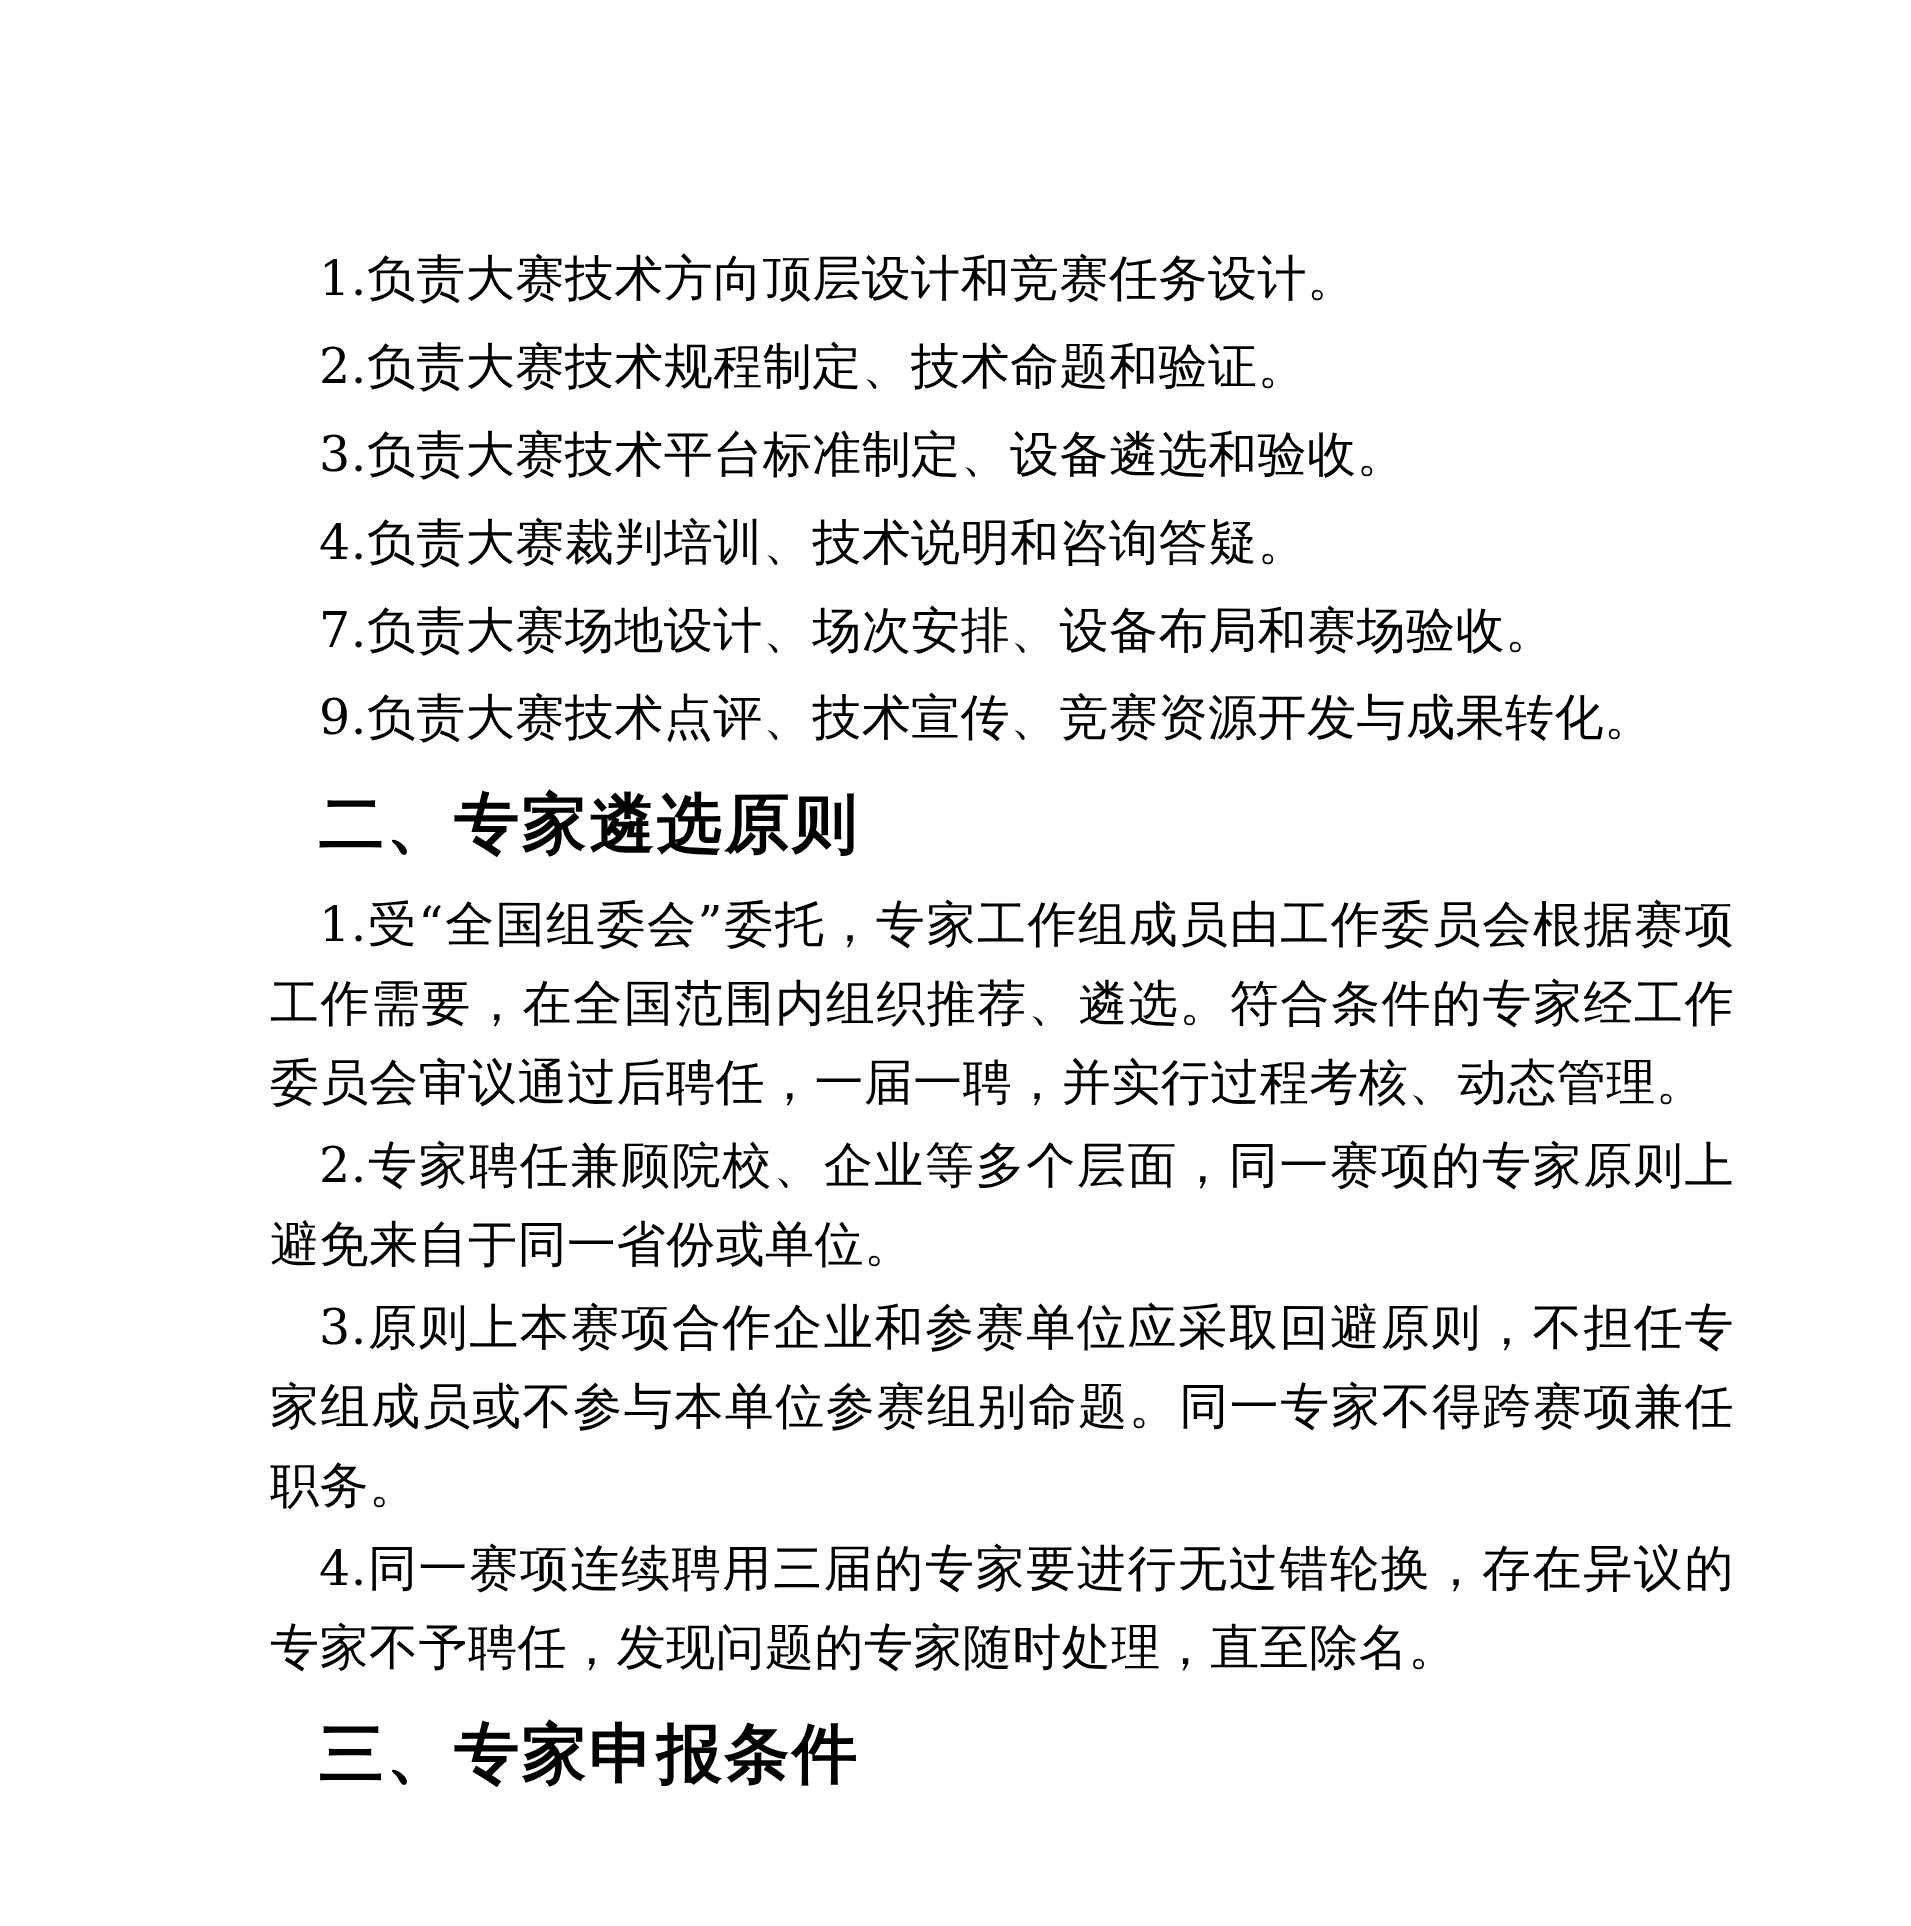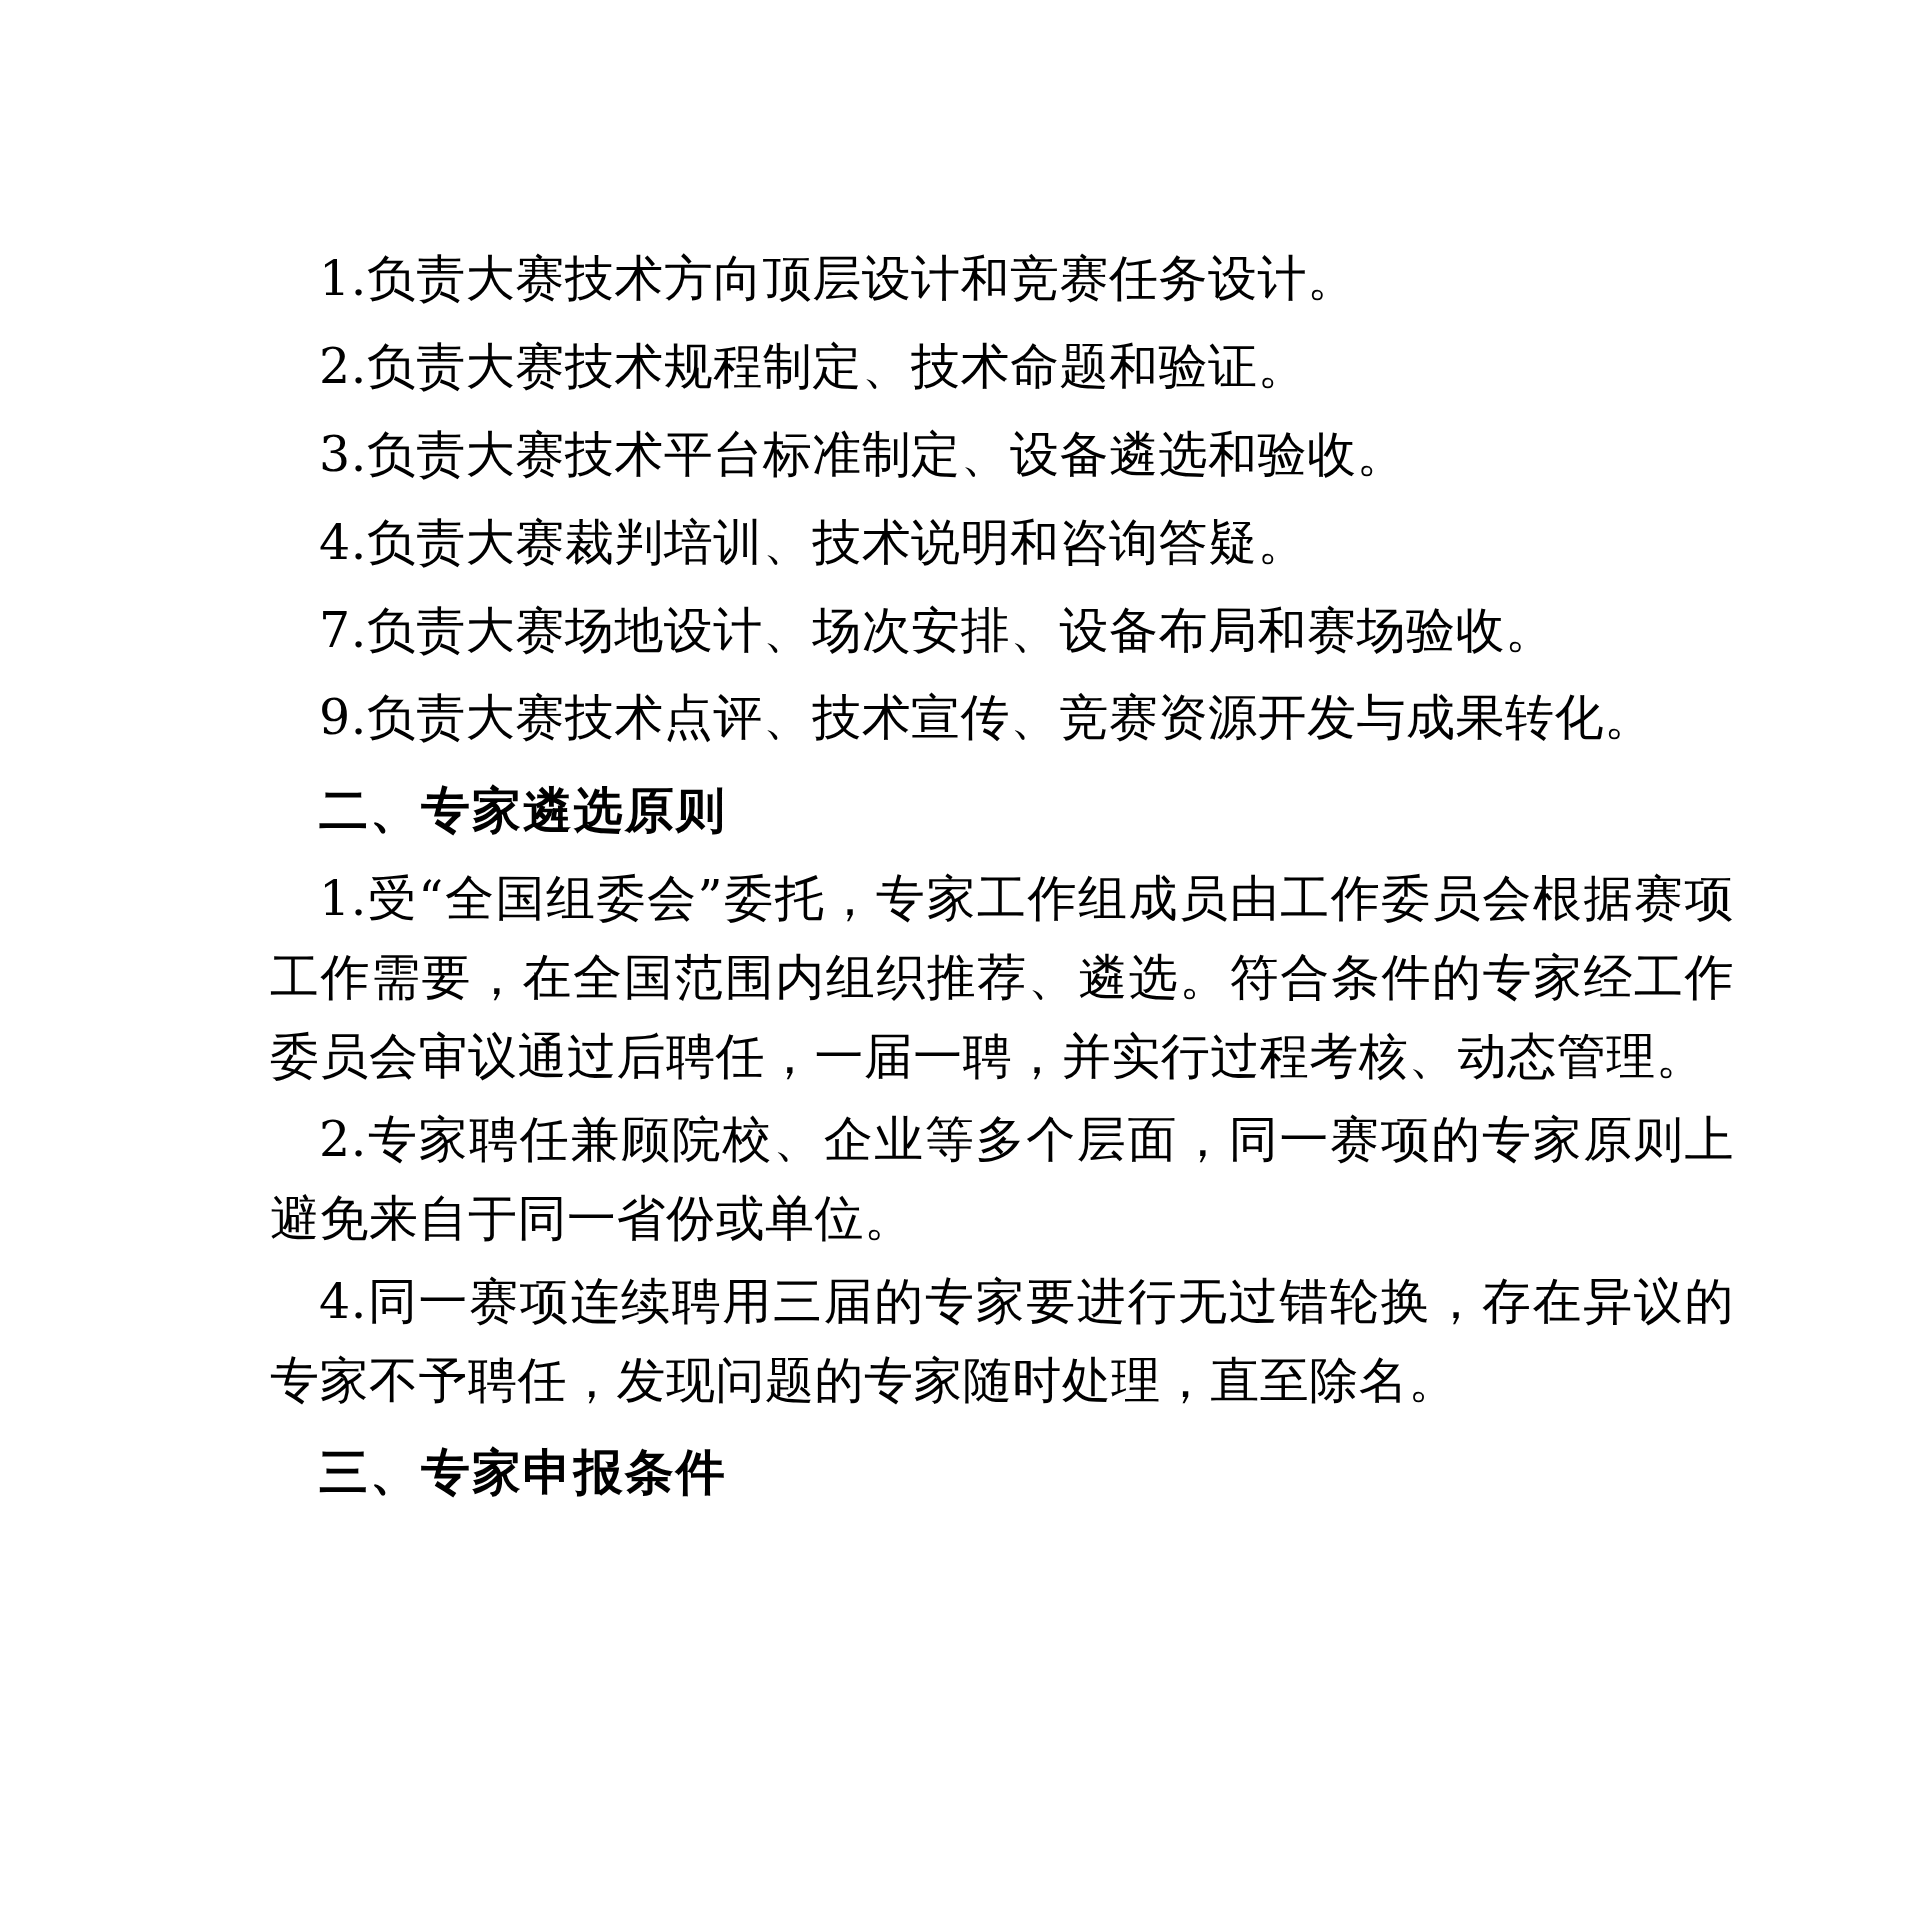--- a/index.html
+++ b/index.html
@@ -32,23 +32,23 @@
   }
   .numbered {
     text-indent: 49px;
     margin-bottom: 8.5px;
   }
   .para {
     text-indent: 49px;
     margin-bottom: 3.1px;
   }
   .heading {
-    font-family: Liberation Serif, serif;
+    font-family: Liberation Sans, sans-serif;
     font-weight: bold;
-    font-size: 49px;
+    font-size: 65px;
     line-height: 1.62;
     text-indent: 49px;
     letter-spacing: 0.04em;
     margin-top: 13px;
     margin-bottom: 8.5px;
   }
   .section-block {
     margin-top: 0;
   }
 </style>
@@ -62,20 +62,21 @@
     <div class="line numbered">2.负责大赛技术规程制定、技术命题和验证。</div>
     <div class="line numbered">3.负责大赛技术平台标准制定、设备遴选和验收。</div>
     <div class="line numbered">4.负责大赛裁判培训、技术说明和咨询答疑。</div>
     <div class="line numbered">7.负责大赛场地设计、场次安排、设备布局和赛场验收。</div>
     <div class="line numbered">9.负责大赛技术点评、技术宣传、竞赛资源开发与成果转化。</div>
 
     <div class="section-block">
       <div class="heading">二、专家遴选原则</div>
       <div class="line para">1.受“全国组委会”委托，专家工作组成员由工作委员会根据赛项工作需要，在全国范围内组织推荐、遴选。符合条件的专家经工作委员会审议通过后聘任，一届一聘，并实行过程考核、动态管理。</div>
       <div class="line para">2.专家聘任兼顾院校、企业等多个层面，同一赛项的专家原则上避免来自于同一省份或单位。</div>
+      <div class="line para">3.原则上本赛项合作企业和参赛单位应采取回避原则，不担任专家组成员或不参与本单位参赛组别命题。同一专家不得跨赛项兼任职务。</div>
       <div class="line para">4.同一赛项连续聘用三届的专家要进行无过错轮换，存在异议的专家不予聘任，发现问题的专家随时处理，直至除名。</div>
     </div>
 
     <div class="section-block">
       <div class="heading">三、专家申报条件</div>
 
     </div>
 
   </div>
 

